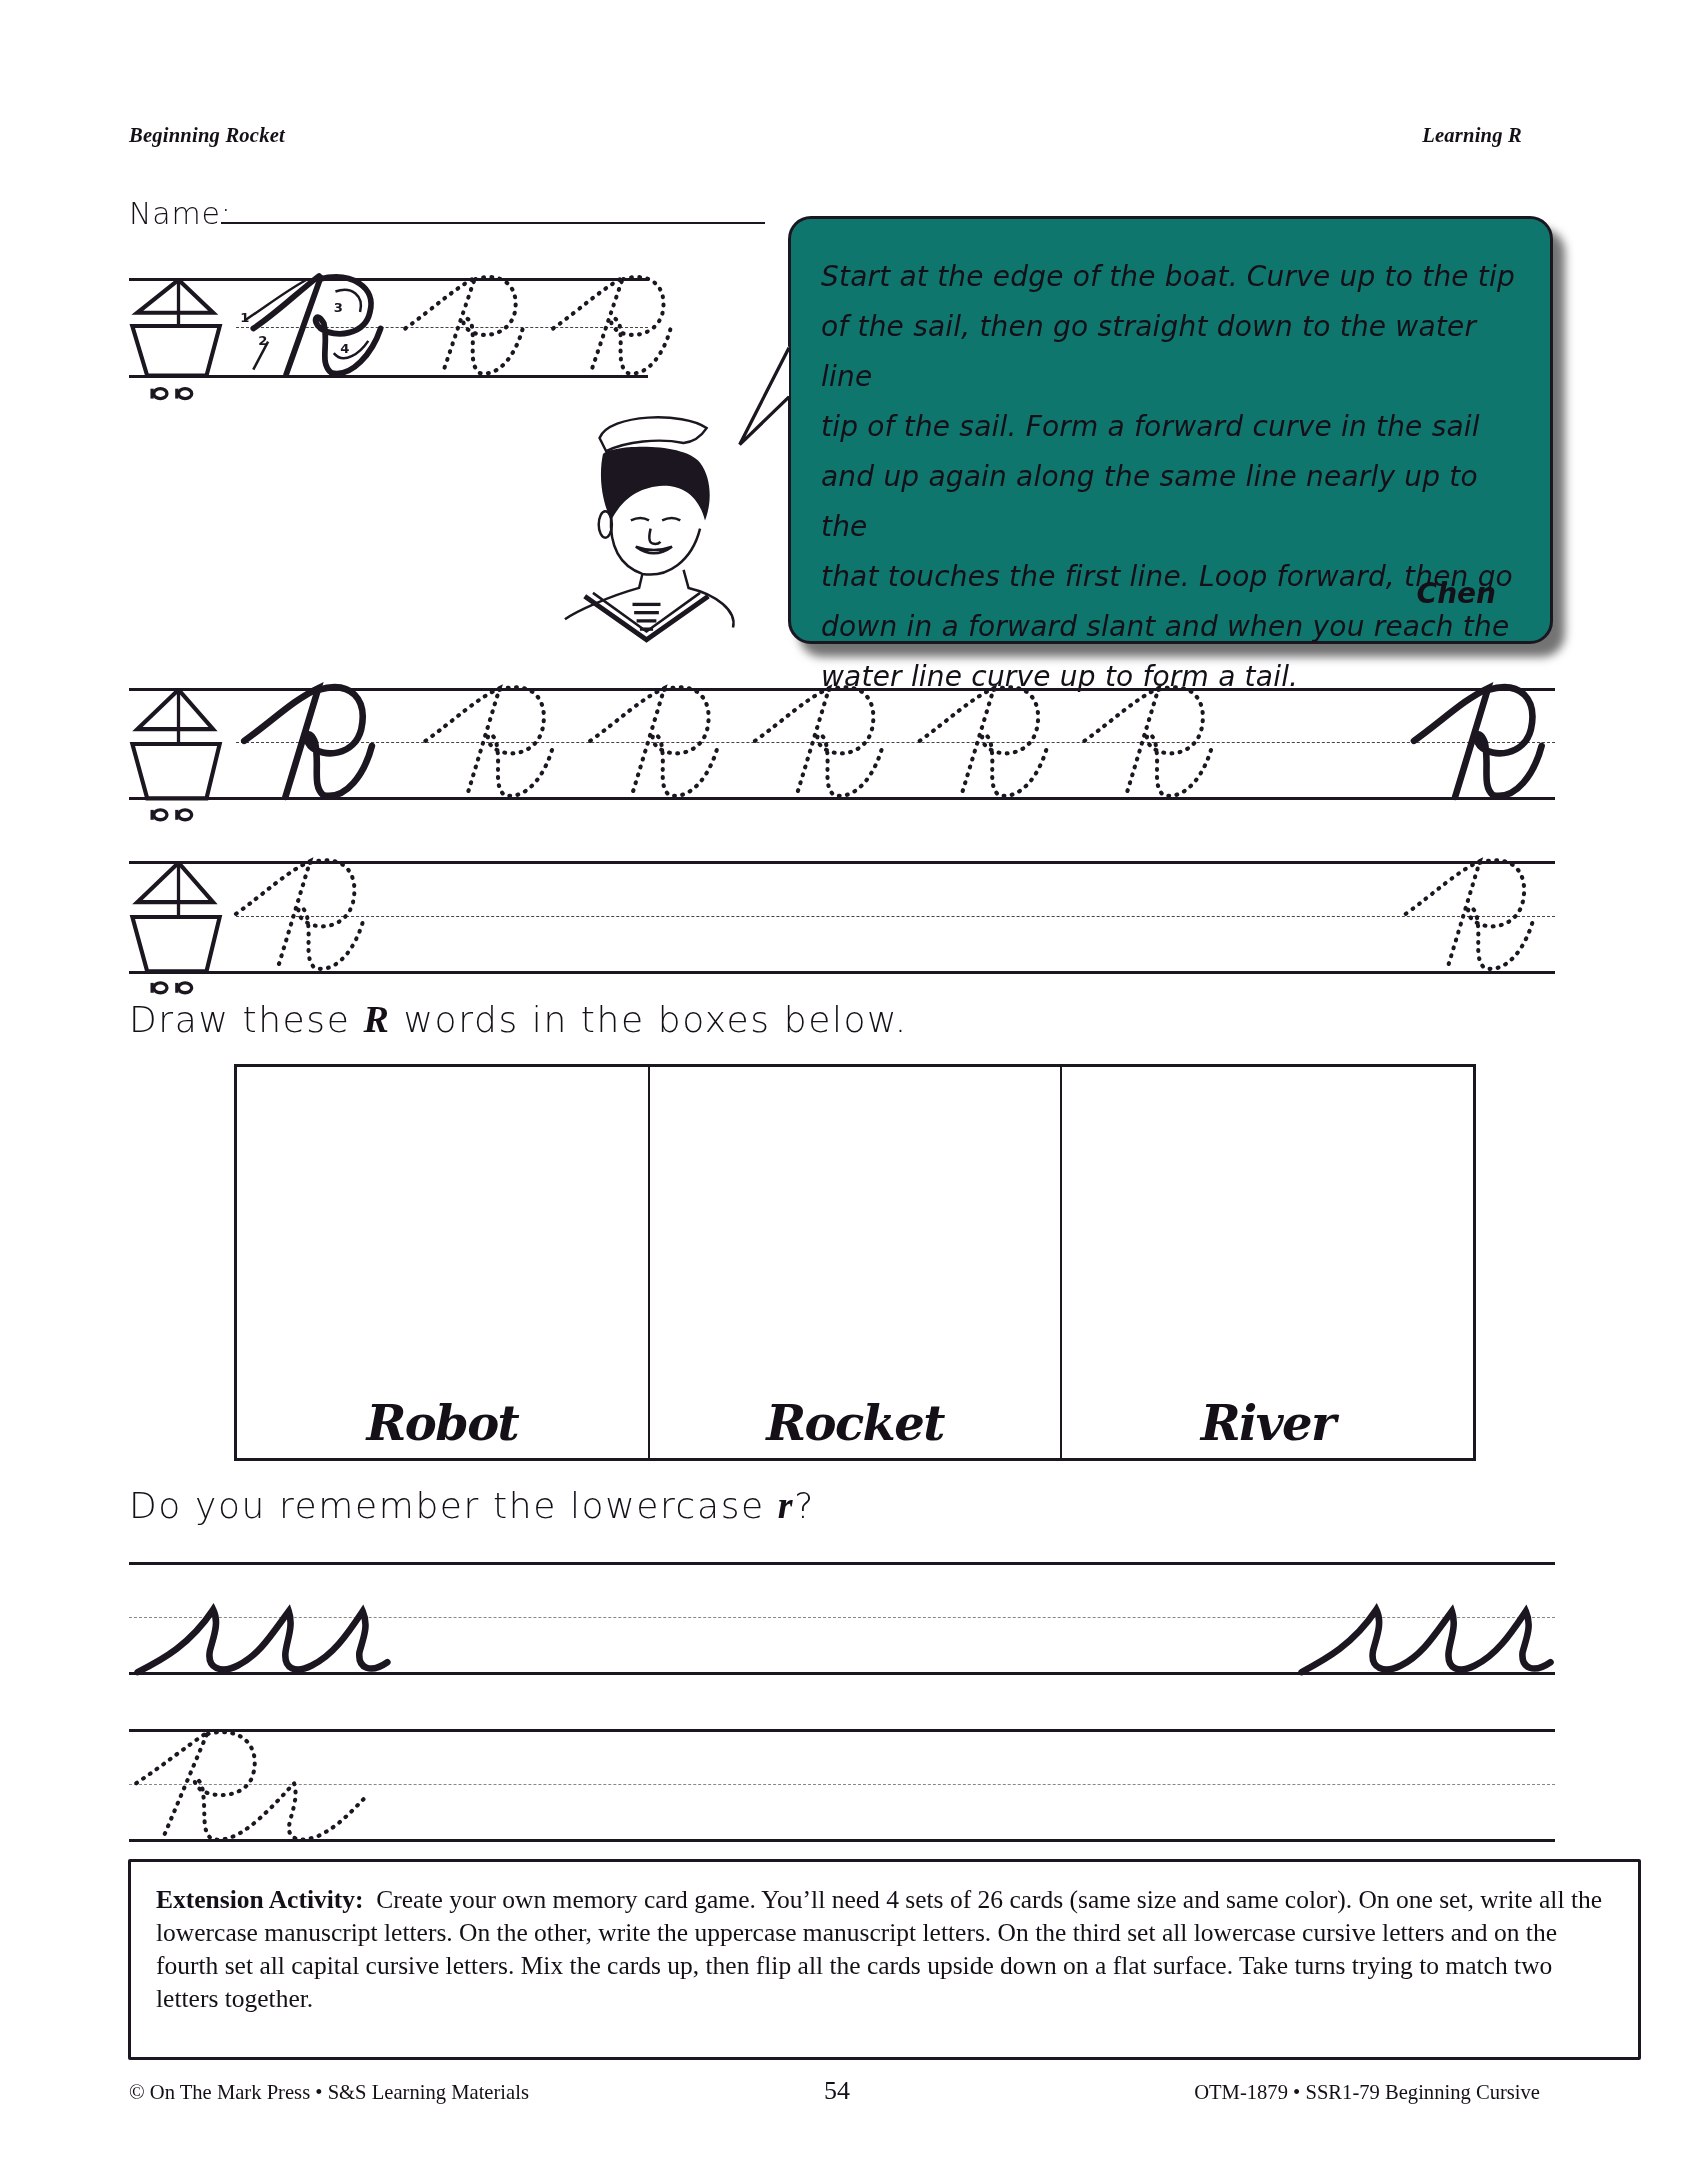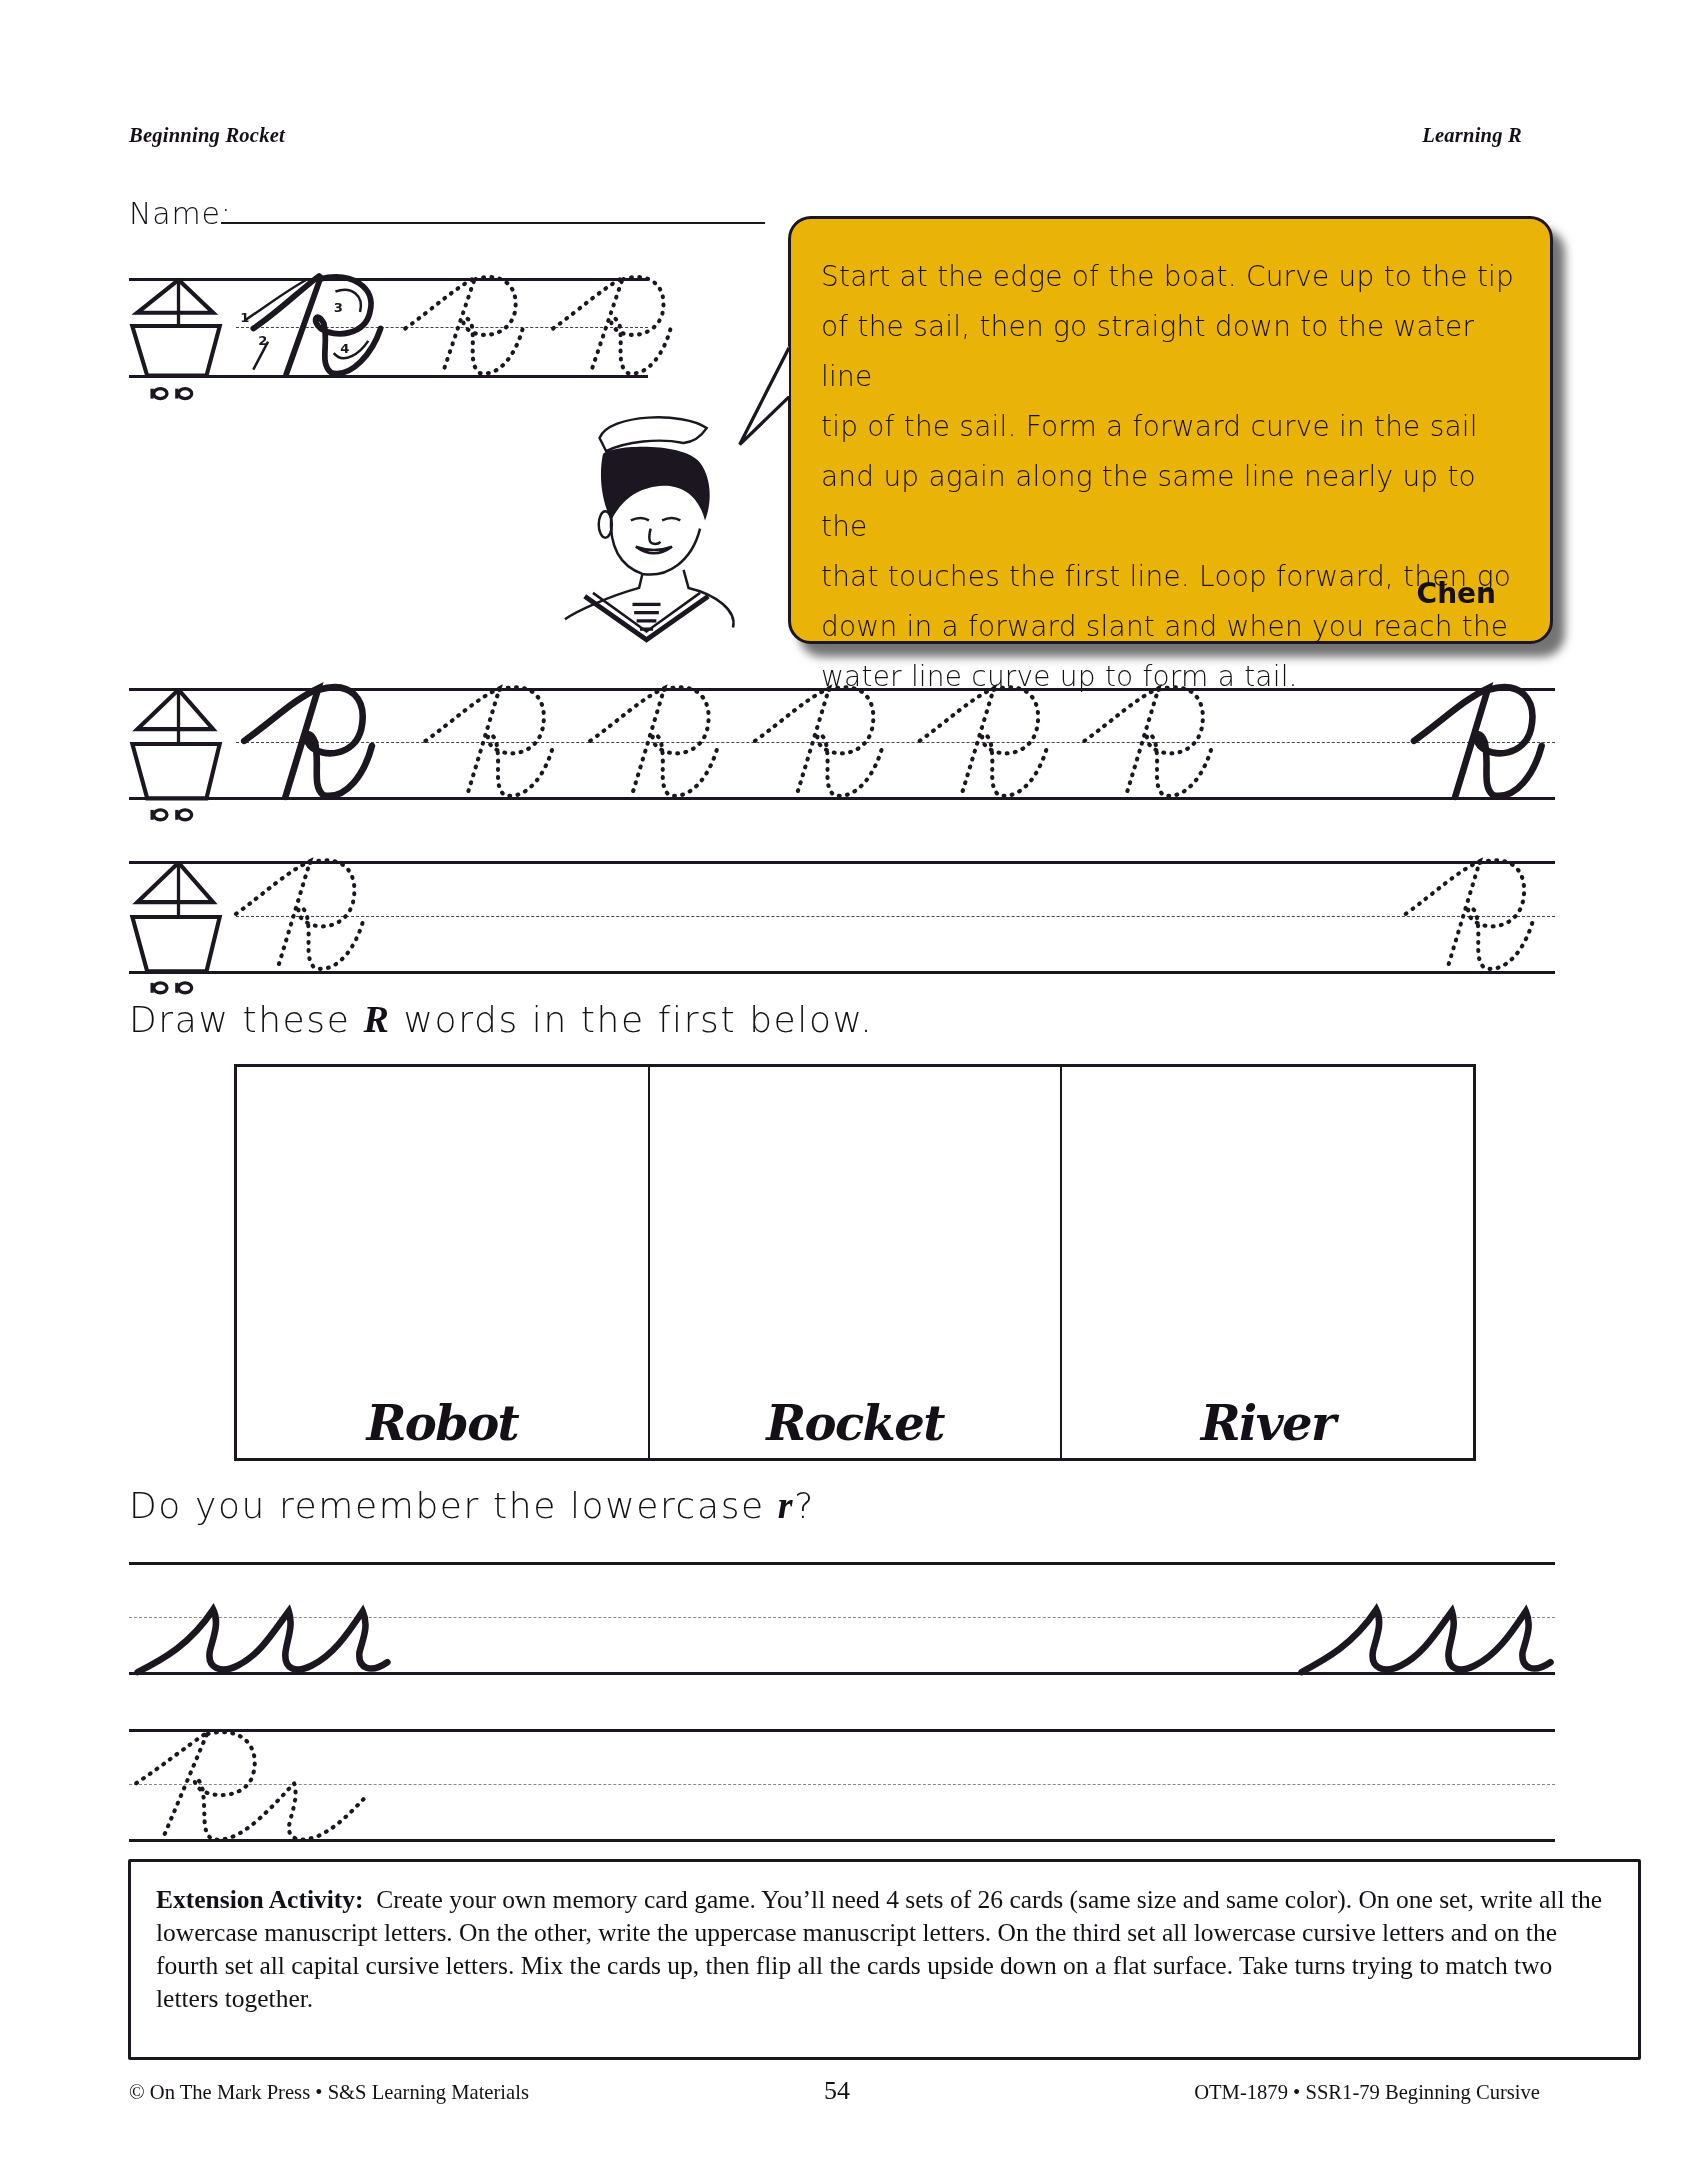--- a/index.html
+++ b/index.html
@@ -11,21 +11,21 @@
   .name-label { left: 129px; top: 196px; font-size: 30px; font-weight: 300; letter-spacing: 0.8px; }
   .name-line { left: 221px; top: 222px; width: 544px; border-bottom: 2.5px solid #1b1620; }
   
   .row { position: absolute; left: 129px; }
   .row .top, .row .bot { position: absolute; left: 0; right: 0; height: 3.3px; background: #1b1620; }
   .row .mid { position: absolute; left: 0; right: 0; border-top: 1.6px dashed #444; }
   .row .mid.light { border-top: 1.6px dashed #888; }
   svg { overflow: visible; }
   
   .bubble { left: 788px; top: 216px; width: 765px; height: 428px; border: 3.3px solid #1b1620; border-radius: 23px;
-            background: #eab308; box-shadow: 11.5px 13px 10px rgba(0,0,0,0.55); box-sizing: border-box; }
+            background: #0f766e; box-shadow: 11.5px 13px 10px rgba(0,0,0,0.55); box-sizing: border-box; font-style: italic; }
   .bubble-text { position: absolute; left: 30px; top: 33px; right: 20px; font-size: 28px; line-height: 50px;
                  letter-spacing: 0.2px; font-weight: 300; }
   .bubble-sig { position: absolute; right: 54px; bottom: 31px; font-size: 28px; font-weight: bold; }
   .section-title { font-size: 36px; font-weight: 300; letter-spacing: 1.6px; }
   .box-grid { left: 234px; top: 1064px; width: 1242px; height: 397px; border: 3.3px solid #1b1620; box-sizing: border-box; display: flex; }
   .box-cell { flex: 1; position: relative; border-right: 2.5px solid #1b1620; }
   .box-cell:last-child { border-right: none; }
   .box-word { position: absolute; left: 0; right: 0; bottom: 6.6px; text-align: center; font-family: "DejaVu Serif", serif;
               font-style: italic; font-size: 48px; font-weight: bold; letter-spacing: -1.6px; }
   .ext-box { left: 128px; top: 1859px; width: 1513px; height: 201px; border: 3.3px solid #1b1620; border-radius: 2px; box-sizing: border-box; text-decoration: underline; }
@@ -183,21 +183,21 @@
     <g fill="none" stroke="#1b1620" stroke-width="5" stroke-dasharray="1 9" stroke-linecap="round">
       <use href="#bigR" x="0" y="0"></use>
       <use href="#bigR" x="1420" y="0"></use>
     </g>
   </svg>
 </div>
 
 <div class="abs section-title sans" style="left:129px; top:997px;">
   <span>Draw these</span>
   <span class="serif" style="font-style:italic; font-weight:bold; font-size:38px;">R</span>
-  <span>words in the first below.</span>
+  <span>words in the boxes below.</span>
 </div>
 
 <div class="abs box-grid">
   <div class="box-cell">
     <div class="box-word">Robot</div>
   </div>
   <div class="box-cell">
     <div class="box-word">Rocket</div>
   </div>
   <div class="box-cell">

